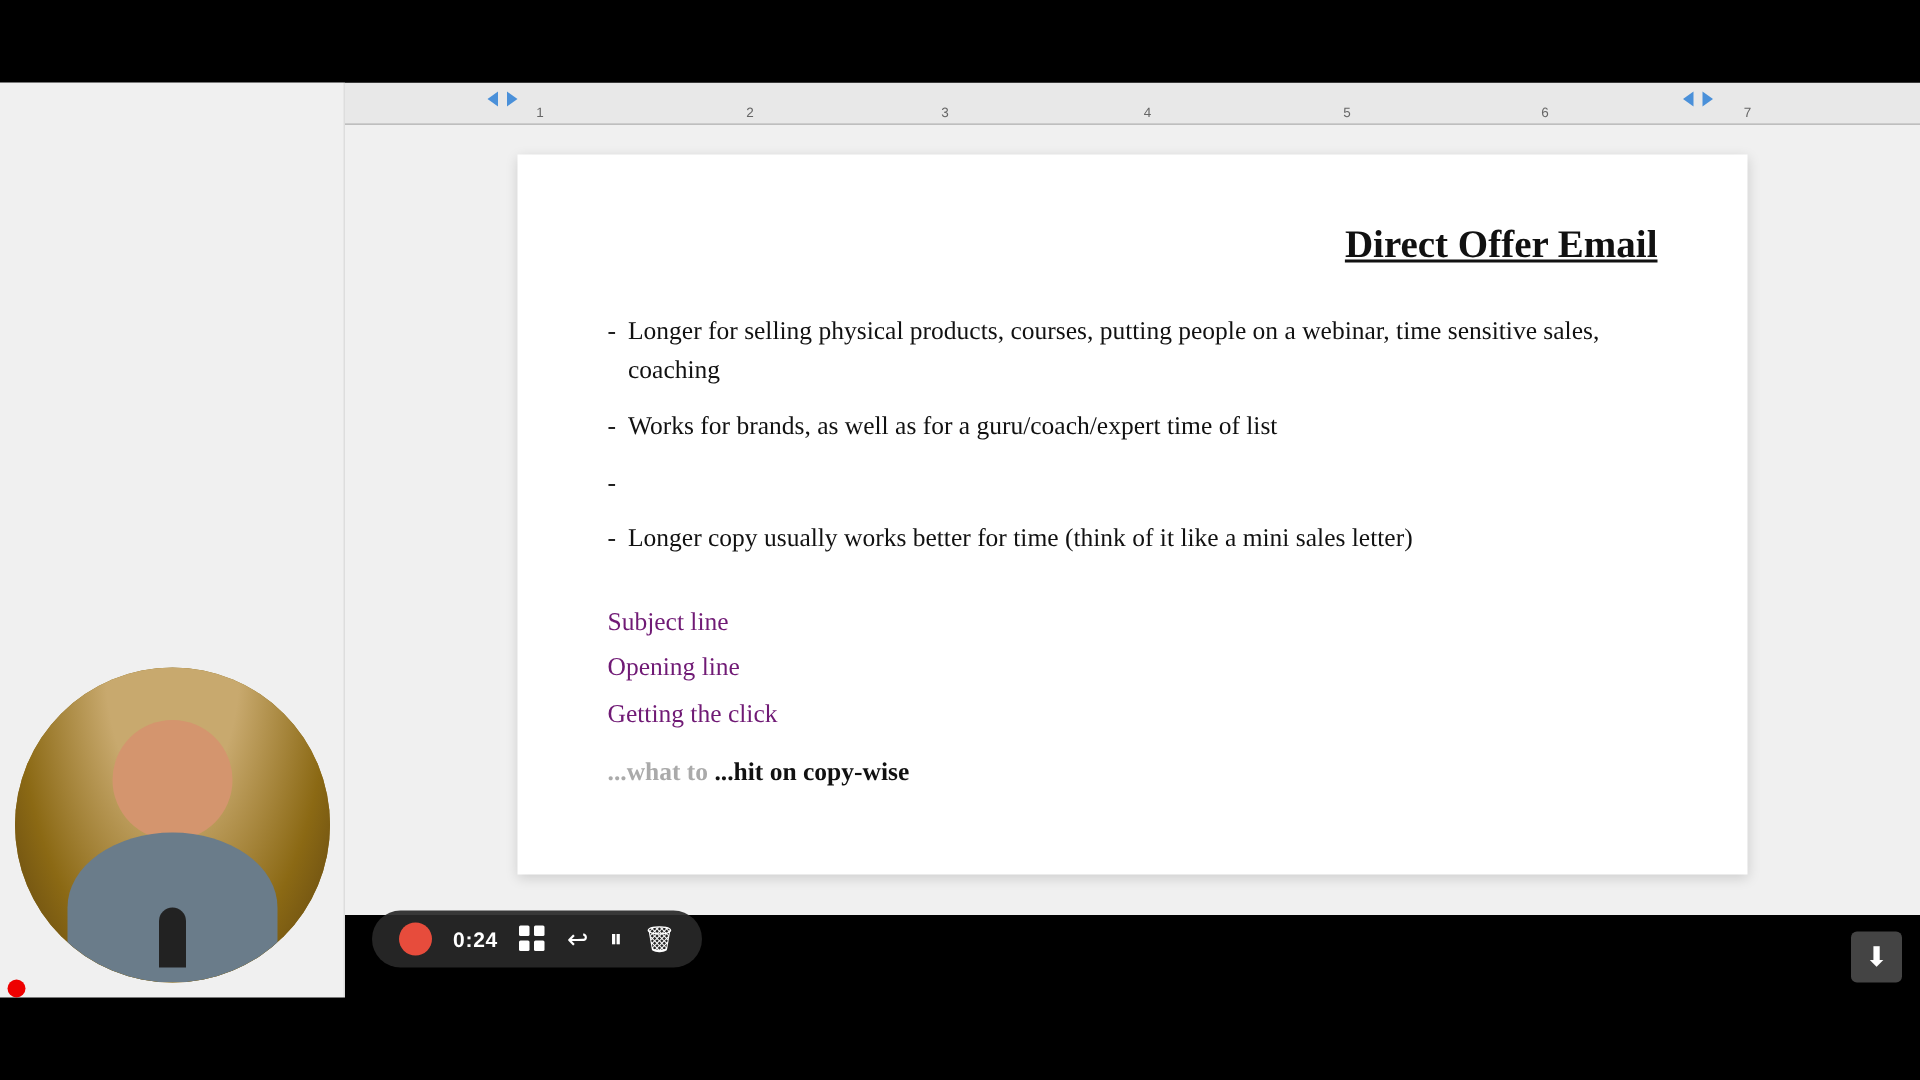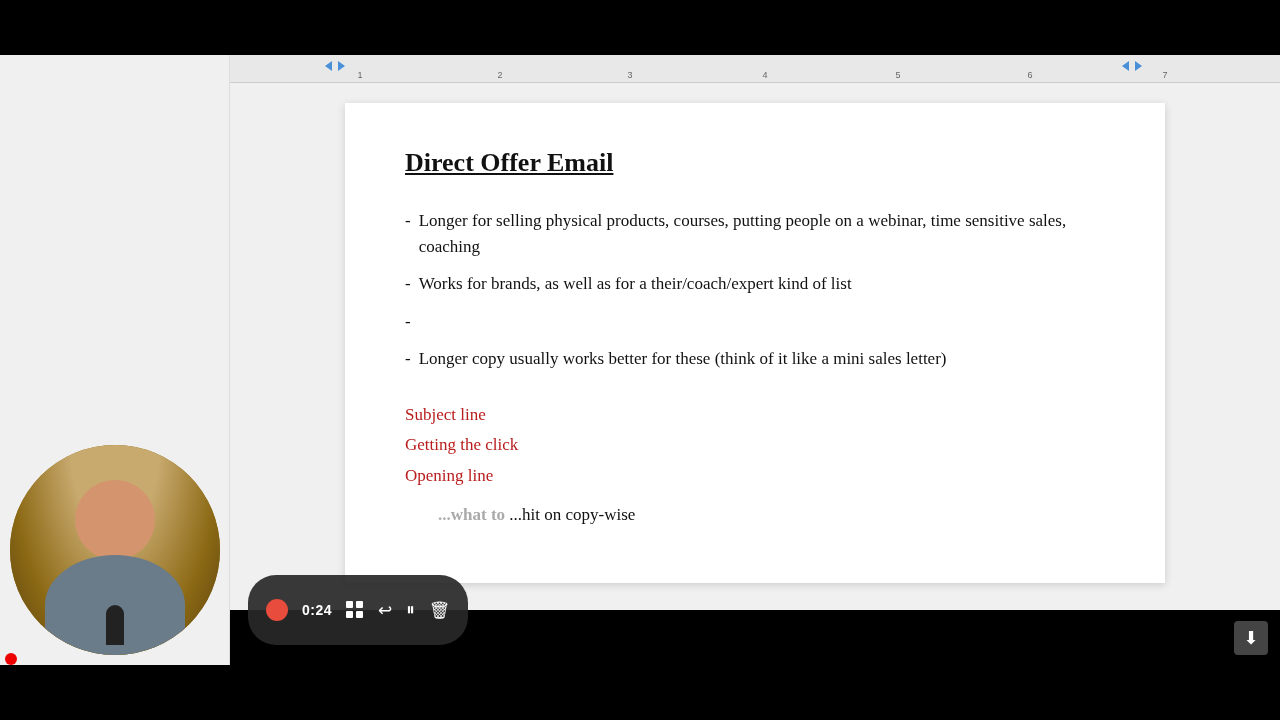--- a/index.html
+++ b/index.html
@@ -118,21 +118,21 @@
       background: #fff;
       margin: 20px auto;
       width: 820px;
       min-height: 480px;
       padding: 45px 60px;
       box-shadow: 0 2px 8px rgba(0,0,0,0.15);
       position: relative;
     }
 
     .doc-title {
-      text-align: left;
+      text-align: right;
       font-size: 26px;
       font-weight: bold;
       text-decoration: underline;
       margin-bottom: 30px;
       color: #111;
       font-family: 'Times New Roman', serif;
     }
 
     .bullet-list {
       list-style: none;
@@ -149,21 +149,21 @@
     }
 
     .bullet-dash {
       margin-right: 8px;
       flex-shrink: 0;
     }
 
     .extra-lines {
       font-size: 17px;
       line-height: 1.8;
-      color: #b91c1c;
+      color: #701a75;
       font-family: 'Times New Roman', serif;
     }
 
     .extra-line {
       display: block;
     }
 
     .partial-line {
       font-size: 17px;
       color: #111;
@@ -256,21 +256,21 @@
       z-index: 30;
     }
 
     
     .controls-bar {
       position: absolute;
       bottom: 75px;
       left: 248px;
       background: rgba(40, 40, 40, 0.92);
       border-radius: 28px;
-      padding: 24px 18px;
+      padding: 8px 18px;
       display: flex;
       align-items: center;
       gap: 14px;
       z-index: 30;
     }
 
     .rec-btn {
       width: 22px;
       height: 22px;
       background: #e74c3c;
@@ -320,21 +320,21 @@
       justify-content: center;
       z-index: 30;
     }
 
     .download-icon {
       color: #fff;
       font-size: 18px;
     }
 
     .highlight-text {
-      font-weight: normal;
+      font-weight: bold;
       color: #111;
     }
   </style>
 </head>
 <body>
 
 <div class="top-bar"></div>
 
 <div class="bottom-bar"></div>
 
@@ -366,40 +366,40 @@
   <div class="doc-page">
     <div class="doc-title">Direct Offer Email</div>
 
     <ul class="bullet-list">
       <li class="bullet-item">
         <span class="bullet-dash">-</span>
         <span>Longer for selling physical products, courses, putting people on a webinar, time sensitive sales, coaching</span>
       </li>
       <li class="bullet-item">
         <span class="bullet-dash">-</span>
-        <span>Works for brands, as well as for a their/coach/expert kind of list</span>
+        <span>Works for brands, as well as for a guru/coach/expert time of list</span>
       </li>
       <li class="bullet-item">
         <span class="bullet-dash">-</span>
       </li>
       <li class="bullet-item">
         <span class="bullet-dash">-</span>
-        <span>Longer copy usually works better for these (think of it like a mini sales letter)</span>
+        <span>Longer copy usually works better for time (think of it like a mini sales letter)</span>
       </li>
     </ul>
 
     <div class="extra-lines">
       <span class="extra-line">Subject line</span>
+      <span class="extra-line">Opening line</span>
       <span class="extra-line">Getting the click</span>
-      <span class="extra-line">Opening line</span>
     </div>
 
     <div style="margin-top: 14px;">
       <div class="partial-line">
-        <span style="color:#aaa;margin-left:33px;">...what to </span><span class="highlight-text">...hit on copy-wise</span>
+        <span style="color:#aaa;">...what to </span><span class="highlight-text">...hit on copy-wise</span>
       </div>
     </div>
   </div>
 </div>
 
 <div class="webcam-overlay">
   <div class="webcam-circle">
     <div class="person-bg">
       <div class="person-head"></div>
       <div class="person-body"></div>

